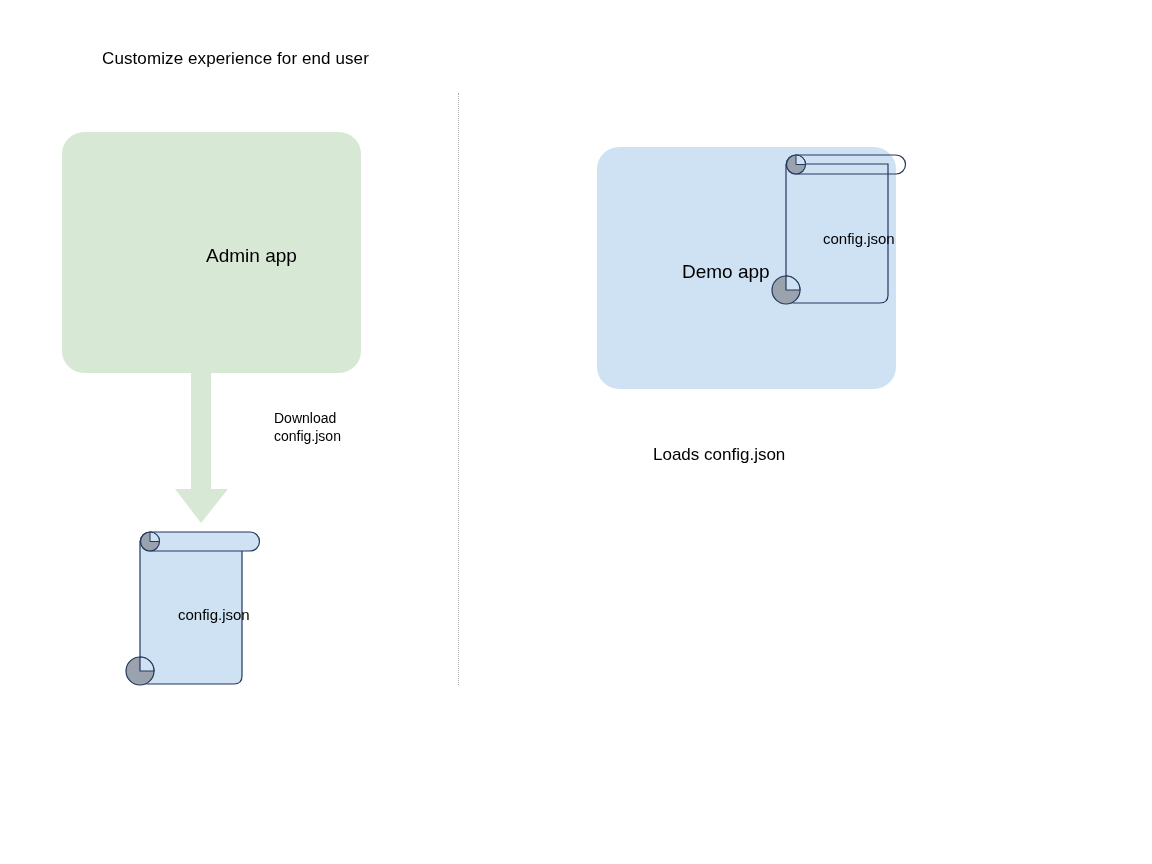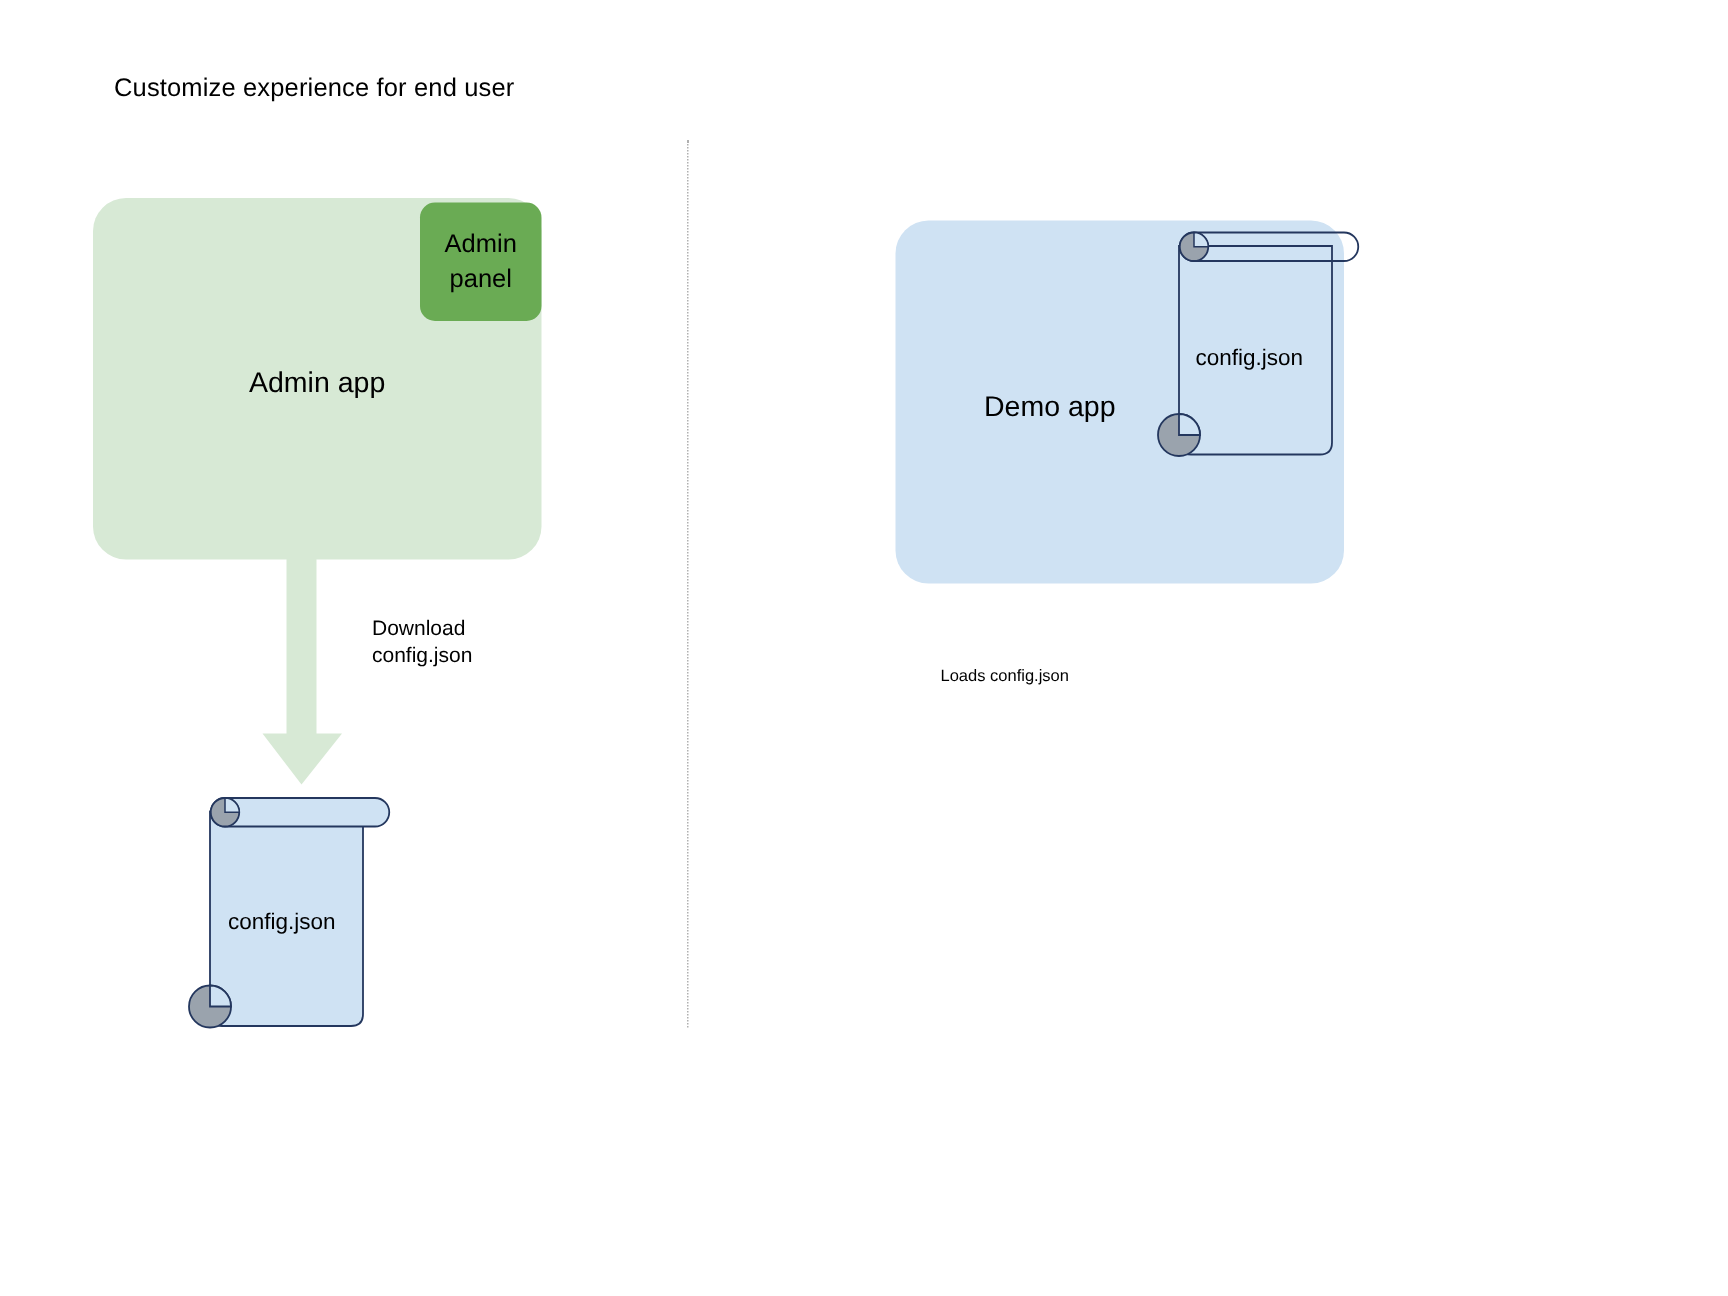--- a/index.html
+++ b/index.html
@@ -19,20 +19,21 @@
     overflow: hidden;
     background: #ffffff;
   }
 
   
   .txt {
     position: absolute;
     white-space: pre;
     line-height: 1.32;
     color: #000000;
+    margin-left: 26px;
   }
   .col-title {
     font-size: 17px;
     letter-spacing: 0.1px;
   }
   .app-label {
     font-size: 19px;
   }
   .panel-label {
     font-size: 17px;
@@ -40,21 +41,21 @@
     line-height: 1.35;
   }
   .doc-label {
     font-size: 15px;
   }
   .edge-label {
     font-size: 14px;
     line-height: 1.32;
   }
   .caption {
-    font-size: 11px;
+    font-size: 17px;
   }
 
   
   .app-box {
     position: absolute;
     border-radius: 22px;
   }
   .app-green { background: #d7e9d5; }
   .app-blue  { background: #cfe2f3; }
 
@@ -85,25 +86,22 @@
 </style>
 </head>
 <body>
 
 <div id="canvas">
 
   <div class="txt col-title" style="left:76px; top:48px;">Customize experience for end user</div>
 
   <div class="app-box app-green" style="left:62px; top:132px; width:299px; height:241px;"></div>
 
-  <div class="txt app-label" style="left:166px; top:243px;text-align:right;">Admin app</div>
+  <div class="txt app-label" style="left:180px; top:243px;text-align:right;">Admin app</div>
 
-  <div class="panel-box" style="left:280px; top:135px; width:81px; height:79px;">
-    <div class="txt panel-label" style="position:static; white-space:normal; width:100%;"><span>Admin</span><br><span>panel</span></div>
-  </div>
 
   <svg class="svg-layer" viewBox="0 0 1152 864">
     <polygon points="191,372 211,372 211,489 228,489 201,523 175,489 191,489" fill="#d7e9d5"></polygon>
   </svg>
 
   <div class="txt edge-label" style="left:248px; top:409px;"><span>Download</span><br><span>config.json</span></div>
 
   <svg class="svg-layer" viewBox="0 0 1152 864">
 
     <path d="M140,541 L140,676 Q140,684 148,684 L234,684 Q242,684 242,676 L242,541 Z" fill="#cfe2f3" stroke="#24375e" stroke-width="1.2"></path>

